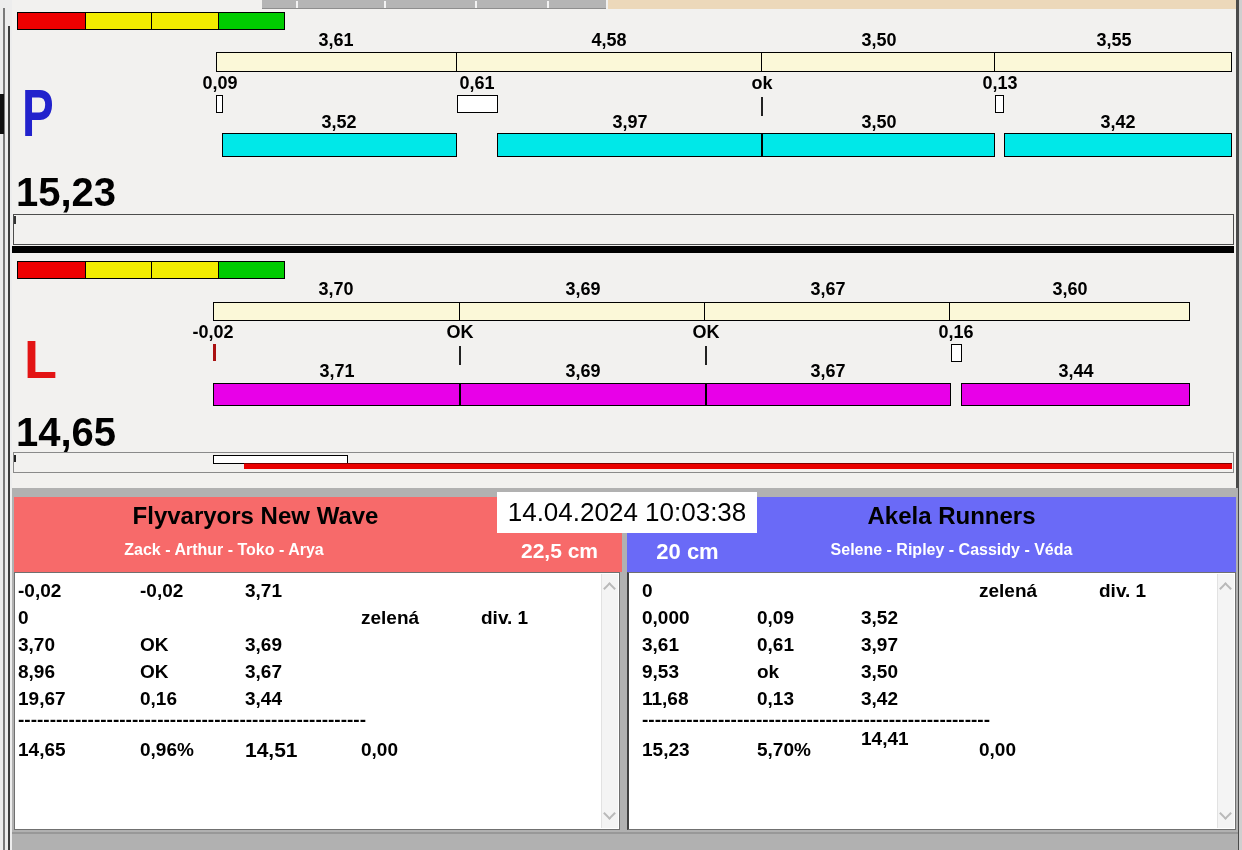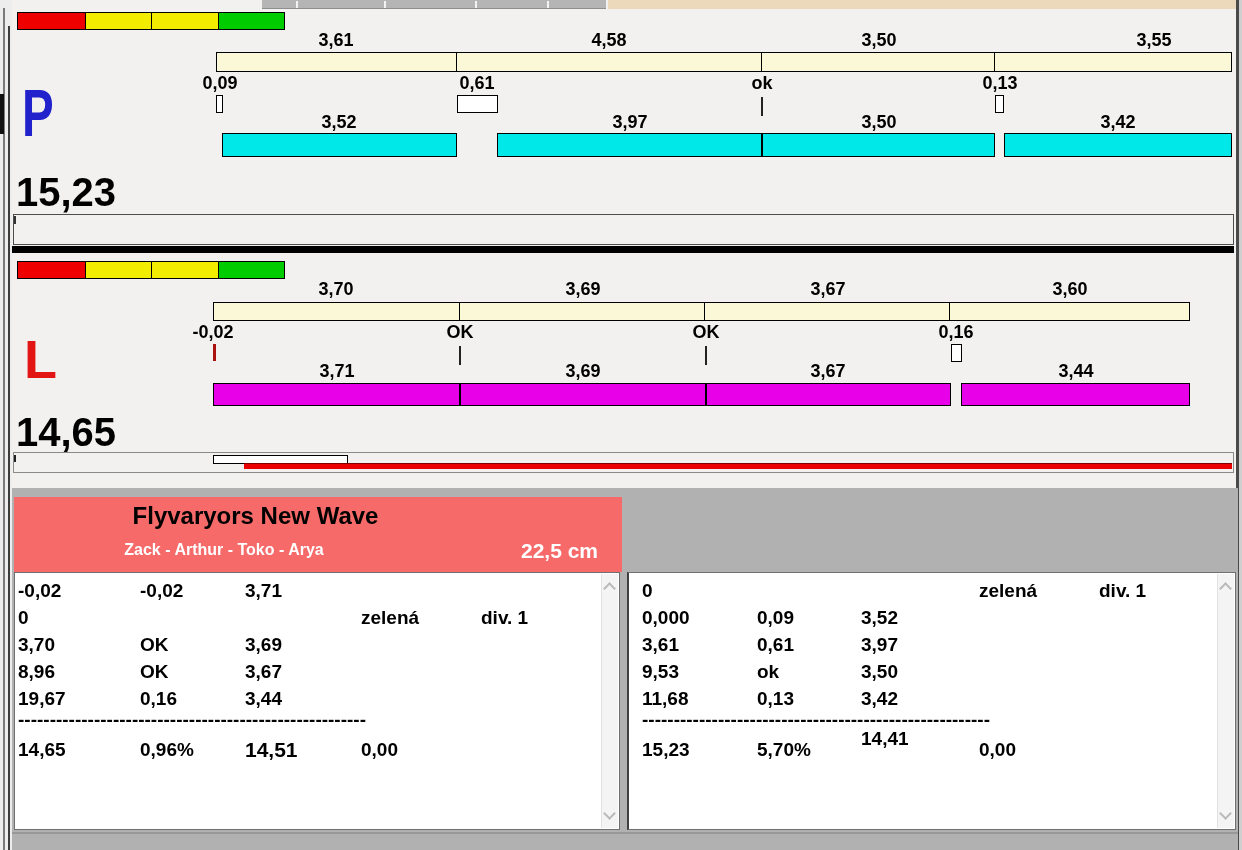--- a/index.html
+++ b/index.html
@@ -43,21 +43,21 @@
       <div class="abs blab" style="left: 16px; top: 172px; font-size: 40px; line-height: 1;">15,23</div>
       <div class="abs" style="left: 216px; top: 52px; width: 1016px; height: 20px; background: rgb(251, 248, 216); border: 1px solid rgb(0, 0, 0); display: flex;">
         <div class="abs" style="position: relative; width: 23.6877%; height: 100%; border-right: 1px solid rgb(0, 0, 0);"></div>
         <div class="abs" style="position: relative; width: 30.0525%; height: 100%; border-right: 1px solid rgb(0, 0, 0);"></div>
         <div class="abs" style="position: relative; width: 22.9659%; height: 100%; border-right: 1px solid rgb(0, 0, 0);"></div>
         <div class="abs" style="position: relative; width: 23.294%; height: 100%; border-right: none;"></div>
       </div>
       <div class="abs blab ctr" style="left: 336px; top: 30px; font-size: 18px;">3,61</div>
       <div class="abs blab ctr" style="left: 609px; top: 30px; font-size: 18px;">4,58</div>
       <div class="abs blab ctr" style="left: 879px; top: 30px; font-size: 18px;">3,50</div>
-      <div class="abs blab ctr" style="left: 1114px; top: 30px; font-size: 18px; margin-left: 40px;">3,55</div>
+      <div class="abs blab ctr" style="left: 1114px; top: 30px; font-size: 18px;">3,55</div>
       <div class="abs" style="left: 216px; top: 95px; width: 7px; height: 18px; background: rgb(255, 255, 255); border: 1px solid rgb(0, 0, 0);"></div>
       <div class="abs blab ctr" style="left: 220px; top: 73px; font-size: 18px;">0,09</div>
       <div class="abs" style="left: 222px; top: 133px; width: 235px; height: 24px; background: rgb(0, 232, 232); border: 1px solid rgb(0, 0, 0);"></div>
       <div class="abs blab ctr" style="left: 339px; top: 112px; font-size: 18px;">3,52</div>
       <div class="abs" style="left: 457px; top: 95px; width: 41px; height: 18px; background: rgb(255, 255, 255); border: 1px solid rgb(0, 0, 0);"></div>
       <div class="abs blab ctr" style="left: 477px; top: 73px; font-size: 18px;">0,61</div>
       <div class="abs" style="left: 497px; top: 133px; width: 265px; height: 24px; background: rgb(0, 232, 232); border: 1px solid rgb(0, 0, 0);"></div>
       <div class="abs blab ctr" style="left: 630px; top: 112px; font-size: 18px;">3,97</div>
       <div class="abs" style="left: 761px; top: 97px; width: 2px; height: 19px; background: rgb(34, 34, 34);"></div>
       <div class="abs blab ctr" style="left: 762px; top: 73px; font-size: 18px;">ok</div>
@@ -114,21 +114,29 @@
   <div class="abs" style="left:244px;top:463px;width:988px;height:6px;background:#e90000;border-top:1px solid #7e0000;"></div>
 
   <div class="abs" style="left:12px;top:488px;width:1226px;height:362px;background:#b1b1b1;padding-left:22px;">
 
     <div class="abs" style="left: 2px; top: 9px; width: 608px; height: 75px; background: rgb(247, 106, 106);">
       <div class="abs blab" style="left:0;top:5px;width:483px;text-align:center;font-size:24px;">Flyvaryors New Wave</div>
       <div class="abs blab" style="left:0;top:44px;width:420px;text-align:center;font-size:16px;color:#fff;">Zack - Arthur - Toko - Arya</div>
       <div class="abs blab" style="left:483px;top:42px;width:125px;text-align:center;font-size:21px;color:#fff;">22,5 cm</div>
     </div>
 
+    <div class="abs" style="left: 615px; top: 9px; width: 609px; height: 75px; background: rgb(106, 106, 247);">
+      <div class="abs blab" style="left:40px;top:5px;width:569px;text-align:center;font-size:24px;">Akela Runners</div>
+      <div class="abs blab" style="left:40px;top:44px;width:569px;text-align:center;font-size:16px;color:#fff;">Selene - Ripley - Cassidy - Véda</div>
+      <div class="abs blab" style="left:3px;top:42px;width:115px;text-align:center;font-size:22px;color:#fff;">20 cm</div>
+    </div>
 
+    <div class="abs" style="left:485px;top:4px;width:260px;height:41px;background:#fff;display:flex;align-items:center;justify-content:center;">
+      <span style="font-size:26px;color:#000;white-space:nowrap;">14.04.2024 10:03:38</span>
+    </div>
 
     <div id="table-left" class="abs teamtable" style="left:2px;top:84px;width:606px;height:258px;">
       <div class="abs scrolltrack" style="right:1px;top:1px;width:17px;height:254px;">
         <div class="abs chev up" style="left:3px;top:10px;"></div>
         <div class="abs chev down" style="left:3px;bottom:10px;"></div>
       </div>
     <div class="abs blab" style="left: 3px; top: 4px; font-size: 19px; line-height: 27px;">-0,02</div>
         <div class="abs blab" style="left: 125px; top: 4px; font-size: 19px; line-height: 27px;">-0,02</div>
         <div class="abs blab" style="left: 230px; top: 4px; font-size: 19px; line-height: 27px;">3,71</div>
         <div class="abs blab" style="left: 3px; top: 31px; font-size: 19px; line-height: 27px;">0</div>

